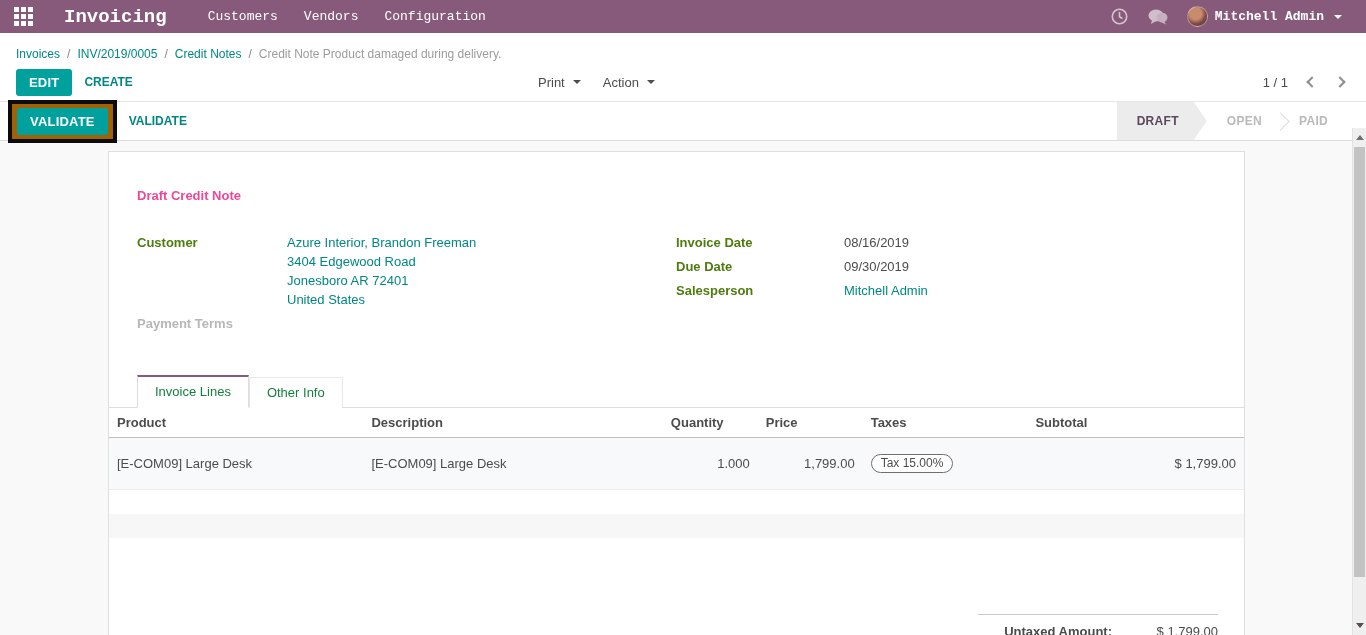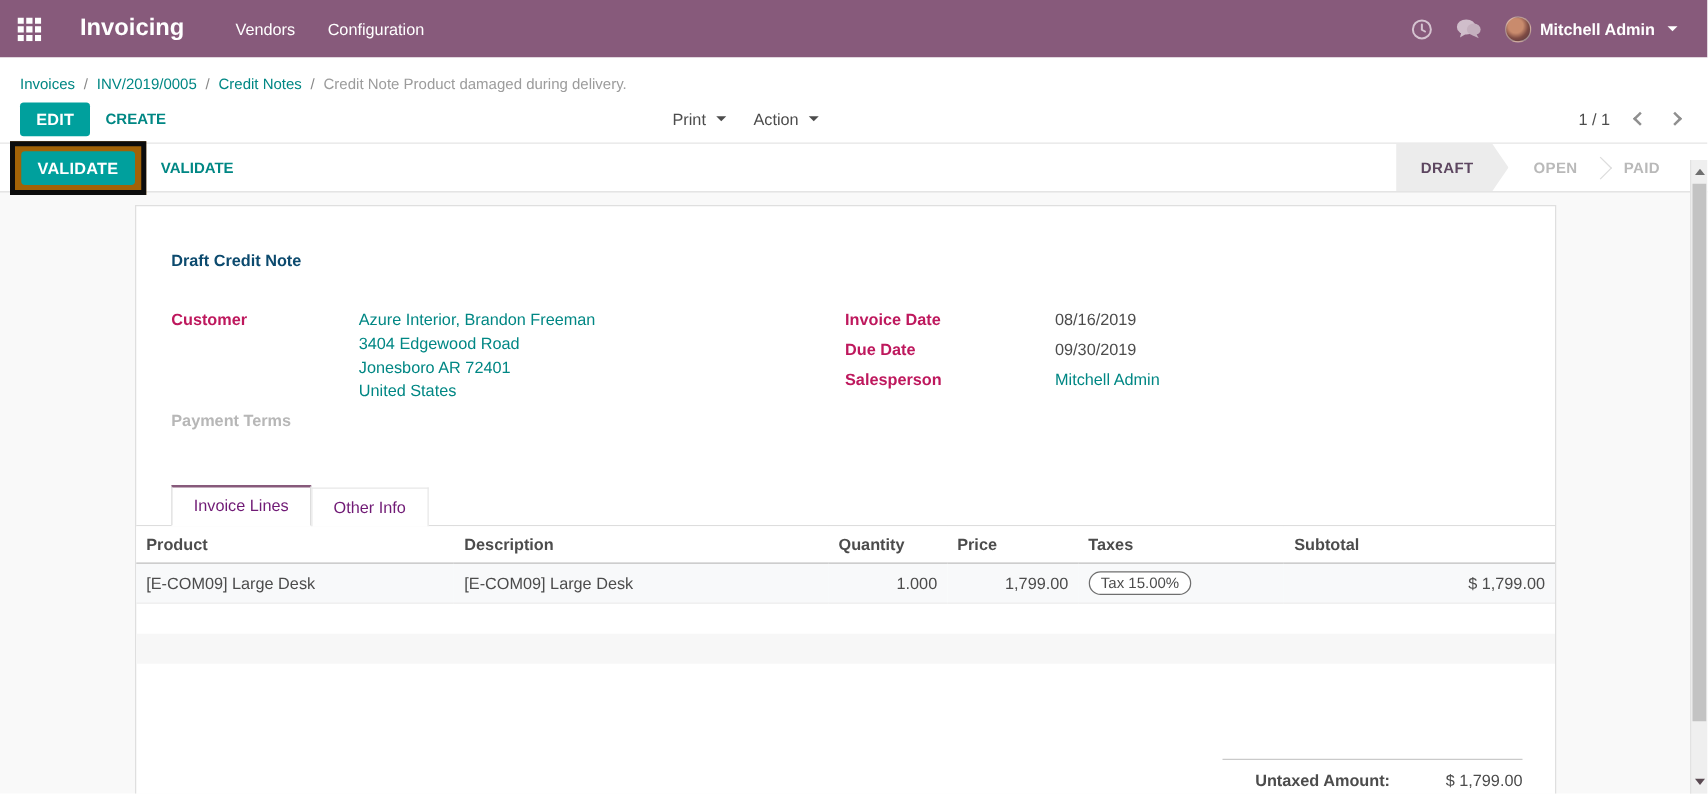--- a/index.html
+++ b/index.html
@@ -1,21 +1,21 @@
 <!DOCTYPE html>
 <html><head>
 <meta charset="utf-8">
 <style>
   * { margin:0; padding:0; box-sizing:border-box; }
   html,body { width:1366px; height:635px; overflow:hidden; background:#fff;
     font-family:"Liberation Sans", sans-serif; color:#4c4c4c; }
   .page { position:relative; width:1366px; height:635px; display:flex; flex-direction:column; }
 
   
-  .navbar { height:46px; background:#875A7B; display:flex; align-items:center; flex:0 0 auto; color:#fff; }
+  .navbar { height:33px; background:#875A7B; display:flex; align-items:center; flex:0 0 auto; color:#fff;font-family:Liberation Mono, monospace; }
   .apps-btn { width:46px; height:46px; display:flex; align-items:center; justify-content:center; cursor:pointer; }
   .app-name { font-size:19px; font-weight:bold; margin:0 28px 0 18px; cursor:pointer; }
   .nav-menu { display:flex; align-items:center; height:100%; }
   .nav-item { font-size:13px; padding:0 13px; height:100%; display:flex; align-items:center; cursor:pointer; color:#fff; }
   .nav-right { margin-left:auto; display:flex; align-items:center; height:100%; padding-right:14px; }
   .sys-icon { width:38px; height:100%; display:flex; align-items:center; justify-content:center; cursor:pointer; opacity:.85; }
   .user-menu { display:flex; align-items:center; gap:7px; padding:0 10px; height:100%; cursor:pointer; }
   .avatar { width:21px; height:21px; border-radius:50%; background:radial-gradient(circle at 40% 35%, #c98b6d 0 35%, #7d4a43 60%, #4e3340 100%); border:1px solid rgba(255,255,255,.4); }
   .user-name { font-size:13px; font-weight:bold; }
   .caret { display:inline-block; width:0; height:0; border-left:4px solid transparent; border-right:4px solid transparent; border-top:4px solid currentColor; margin-left:3px; }
@@ -47,42 +47,42 @@
   .status-steps { margin-left:auto; display:flex; align-items:center; height:100%; }
   .step { font-size:12px; font-weight:bold; letter-spacing:.3px; height:100%; display:flex; align-items:center; cursor:pointer; }
   .step.active { background:#ececec; color:#5d4660; padding:0 28px 0 20px;
     clip-path:polygon(0 0, calc(100% - 13px) 0, 100% 50%, calc(100% - 13px) 100%, 0 100%); }
   .step.inactive { color:#b9b9b9; padding:0 20px; }
   .step-chev { width:13px; height:13px; border-top:1px solid #dcdcdc; border-right:1px solid #dcdcdc; transform:rotate(45deg); margin:0 -8px; }
 
   
   .content { flex:1 1 auto; background:#f9f9f9; overflow:hidden; }
   .sheet { width:1137px; margin:10px 0 0 108px; background:#fff; border:1px solid #dfdfdf; height:640px; padding-top:36px; }
-  .sheet-title { font-size:13px; font-weight:bold; color:#0c4a6e; padding:0 28px; margin-bottom:30px; }
+  .sheet-title { font-size:13px; font-weight:bold; color:#ec4899; padding:0 28px; margin-bottom:30px; }
   .field-groups { display:flex; padding:0 28px; }
   .group-left { width:520px; }
   .group-right { flex:1; padding-left:19px; }
   .field-row { display:flex; font-size:13px; margin-bottom:5px; line-height:19px; }
-  .field-label { width:150px; font-weight:bold; color:#be185d; flex:0 0 auto; }
+  .field-label { width:150px; font-weight:bold; color:#4d7c0f; flex:0 0 auto; }
   .field-label.wide { width:168px; }
   .field-label.muted { color:#b7b7b7; }
   .field-value { color:#4c4c4c; }
   .link { color:#008784; cursor:pointer; }
   .addr-line { display:block; color:#008784; cursor:pointer; line-height:19px; }
 
   
   .tab-bar { display:flex; align-items:flex-end; border-bottom:1px solid #ddd; padding-left:28px; margin-top:37px; }
-  .tab { font-size:13px; padding:7px 17px 8px 17px; cursor:pointer; color:#701a75; margin-bottom:-1px; }
+  .tab { font-size:13px; padding:7px 17px 8px 17px; cursor:pointer; color:#15803d; margin-bottom:-1px; }
   .tab.active { background:#fff; border:1px solid #ddd; border-top:2px solid #875A7B; border-bottom:1px solid #fff; }
   .tab.inactive { border:1px solid #e8e8e8; border-bottom:none; background:#fff; }
 
   
   table.lines { width:100%; border-collapse:collapse; font-size:13px; }
   table.lines th { text-align:left; font-weight:bold; color:#4c4c4c; padding:7px 8px; border-bottom:1px solid #bdbdbd; background:#fff; }
-  table.lines td { padding:6px 8px; color:#4c4c4c; }
+  table.lines td { padding:16px 8px; color:#4c4c4c; }
   .col-product { width:255px; } .col-desc { width:300px; } .col-qty { width:95px; }
   .col-price { width:105px; } .col-tax { width:165px; } .col-sub { width:217px; }
   th.first, td.first { padding-left:41px;margin-left:24px; }
   th.num, td.num { text-align:right; }
   th.last, td.last { text-align:right; padding-right:34px; }
   tr.data-row { background:#f8f9fa; border-bottom:1px solid #ededed; cursor:pointer; }
   tr.empty-row td { height:24px; padding:0; }
   tr.empty-row.striped { background:#f7f7f7; }
   .tax-pill { display:inline-block; border:1px solid #6f6f6f; border-radius:11px; padding:1px 9px 2px 9px; font-size:12px; color:#4c4c4c; background:#fff; }
 
@@ -115,20 +115,21 @@
             <rect x="7" y="7" width="5" height="5"></rect>
             <rect x="14" y="7" width="5" height="5"></rect>
           <rect x="0" y="14" width="5" height="5"></rect>
             <rect x="7" y="14" width="5" height="5"></rect>
             <rect x="14" y="14" width="5" height="5"></rect>
         </g>
       </svg>
     </div>
     <div class="app-name">Invoicing</div>
     <div class="nav-menu">
+      <div class="nav-item">Customers</div>
       <div class="nav-item">Vendors</div>
       <div class="nav-item">Configuration</div>
     </div>
     <div class="nav-right">
       <div class="sys-icon">
         <svg width="17" height="17" viewBox="0 0 17 17">
           <circle cx="8.5" cy="8.5" r="7.2" fill="none" stroke="#e3d6df" stroke-width="1.6"></circle>
           <path d="M8.5 4.5 V8.8 L11 10.2" fill="none" stroke="#e3d6df" stroke-width="1.6" stroke-linecap="round"></path>
         </svg>
       </div>

